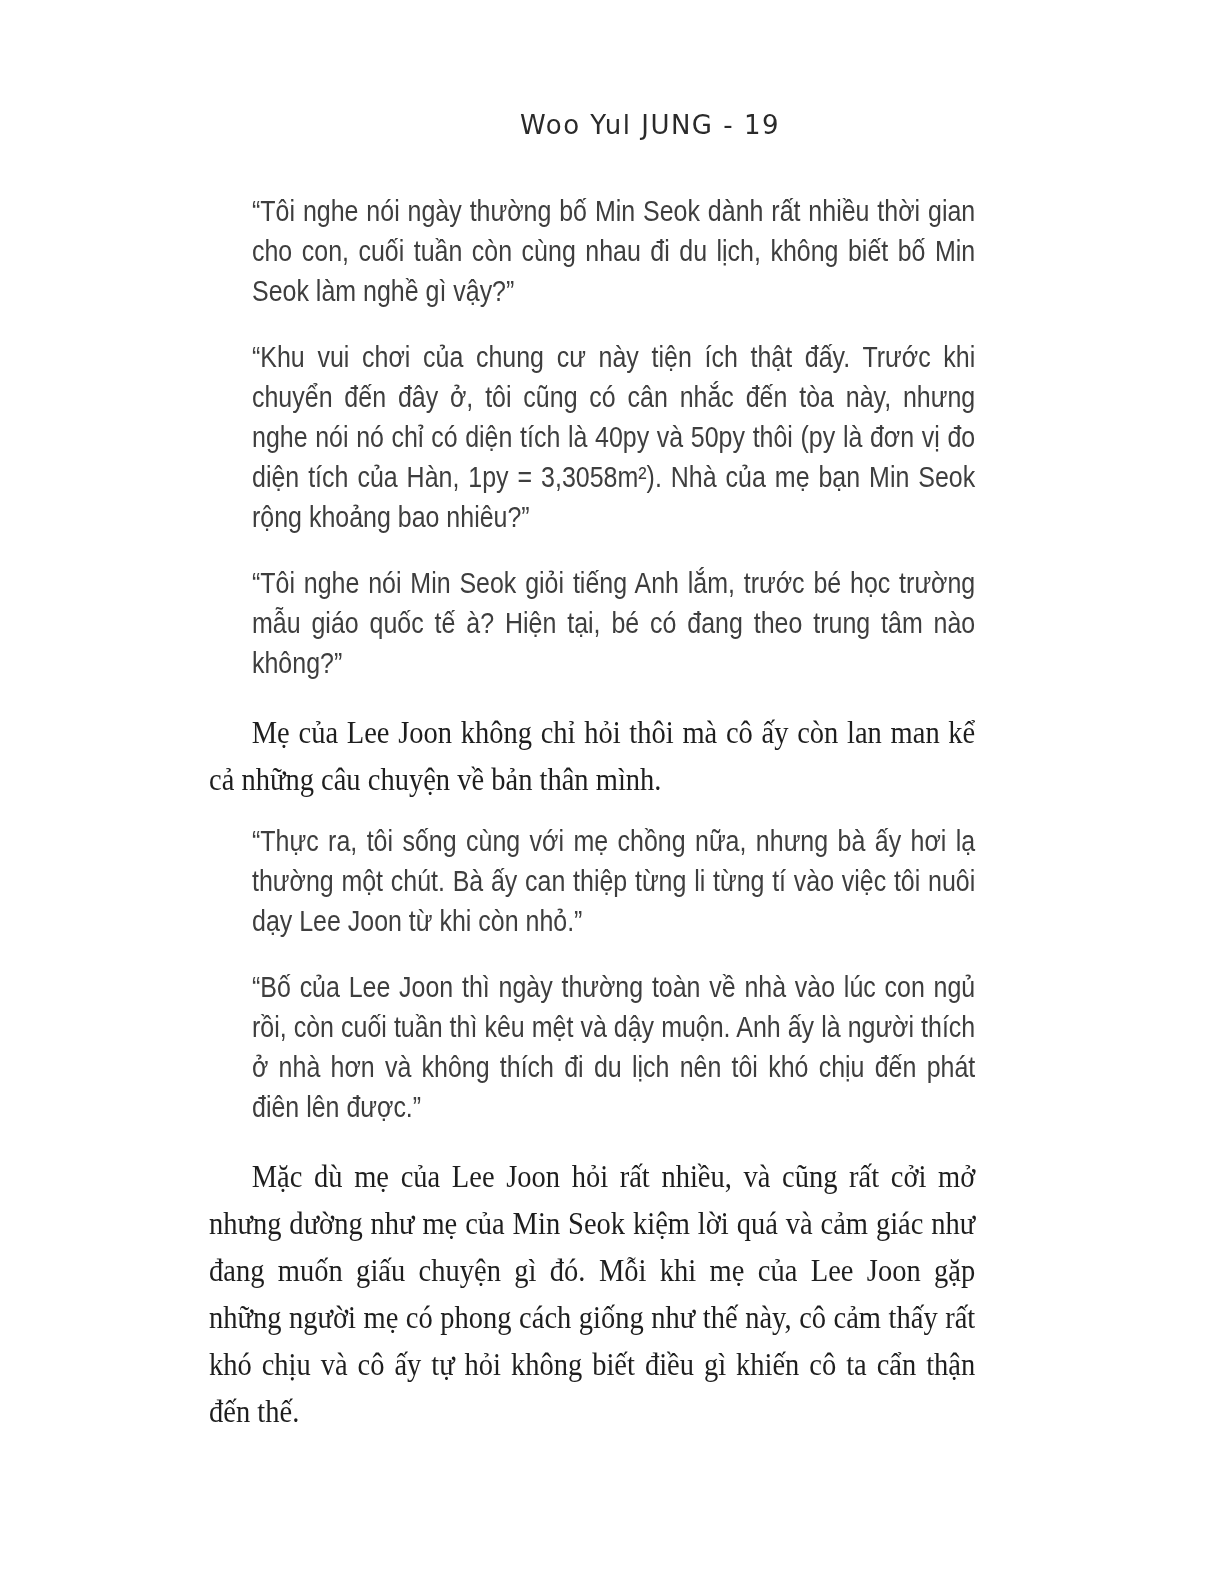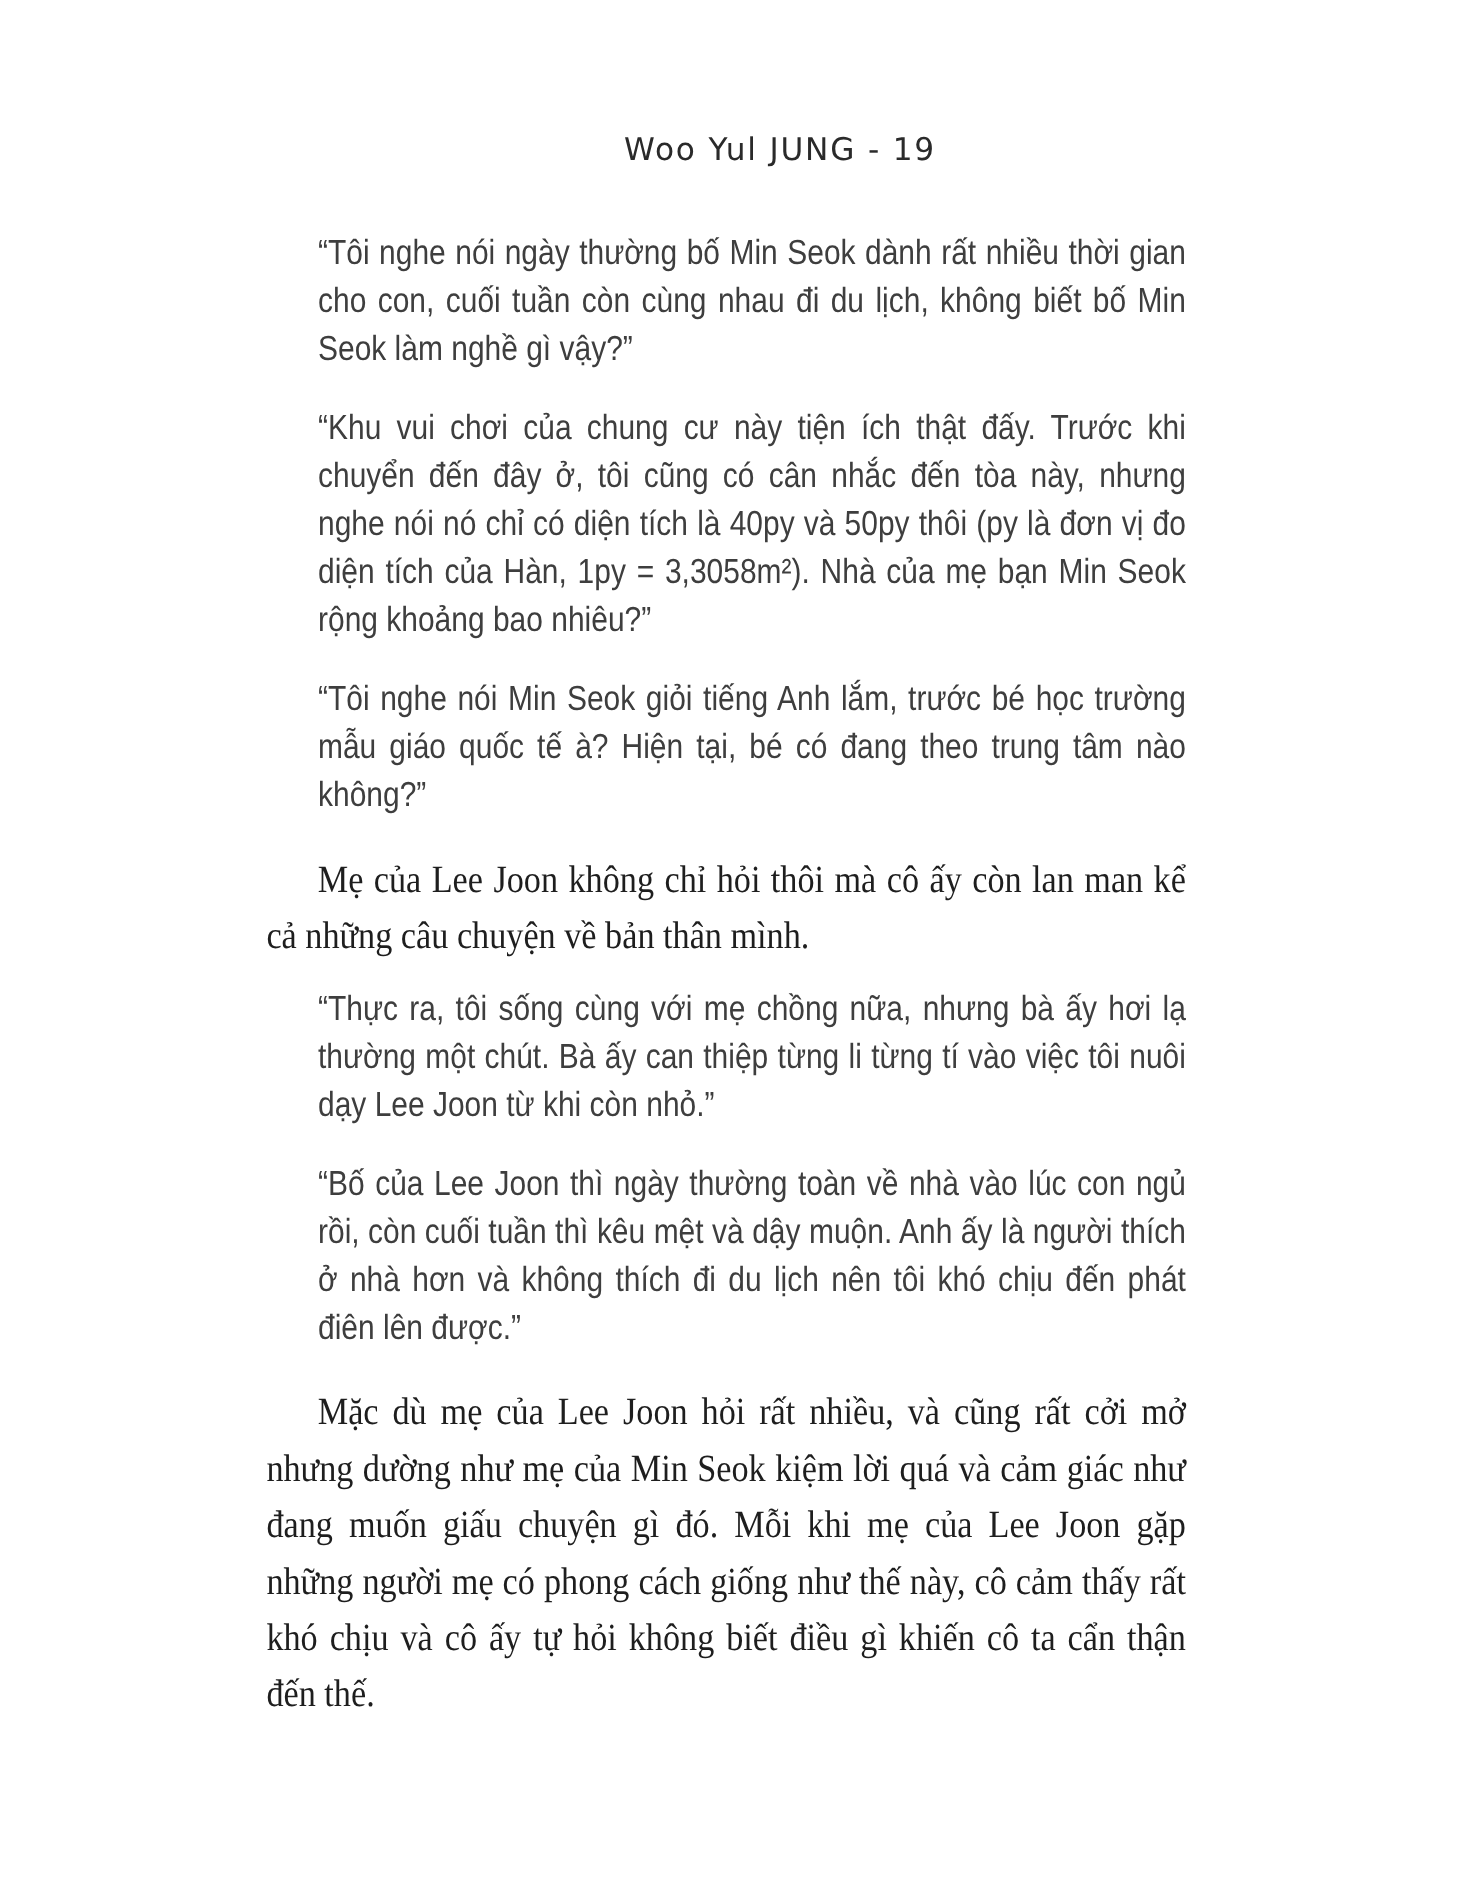--- a/index.html
+++ b/index.html
@@ -22,21 +22,21 @@
     font-family: "DejaVu Sans", sans-serif;
     font-size: 26px;
     font-weight: 500;
     letter-spacing: 1.5px;
     color: var(--header-color, #2a2a2a);
     white-space: nowrap;
   }
   .content {
     position: absolute;
     top: 191px;
-    left: 222px;
+    left: 209px;
     width: 766px;
   }
   .para {
     margin: 0;
     text-align: justify;
     transform-origin: 0 0;
   }
   .para-quote {
     width: 840px;
     transform: scaleX(0.861);

